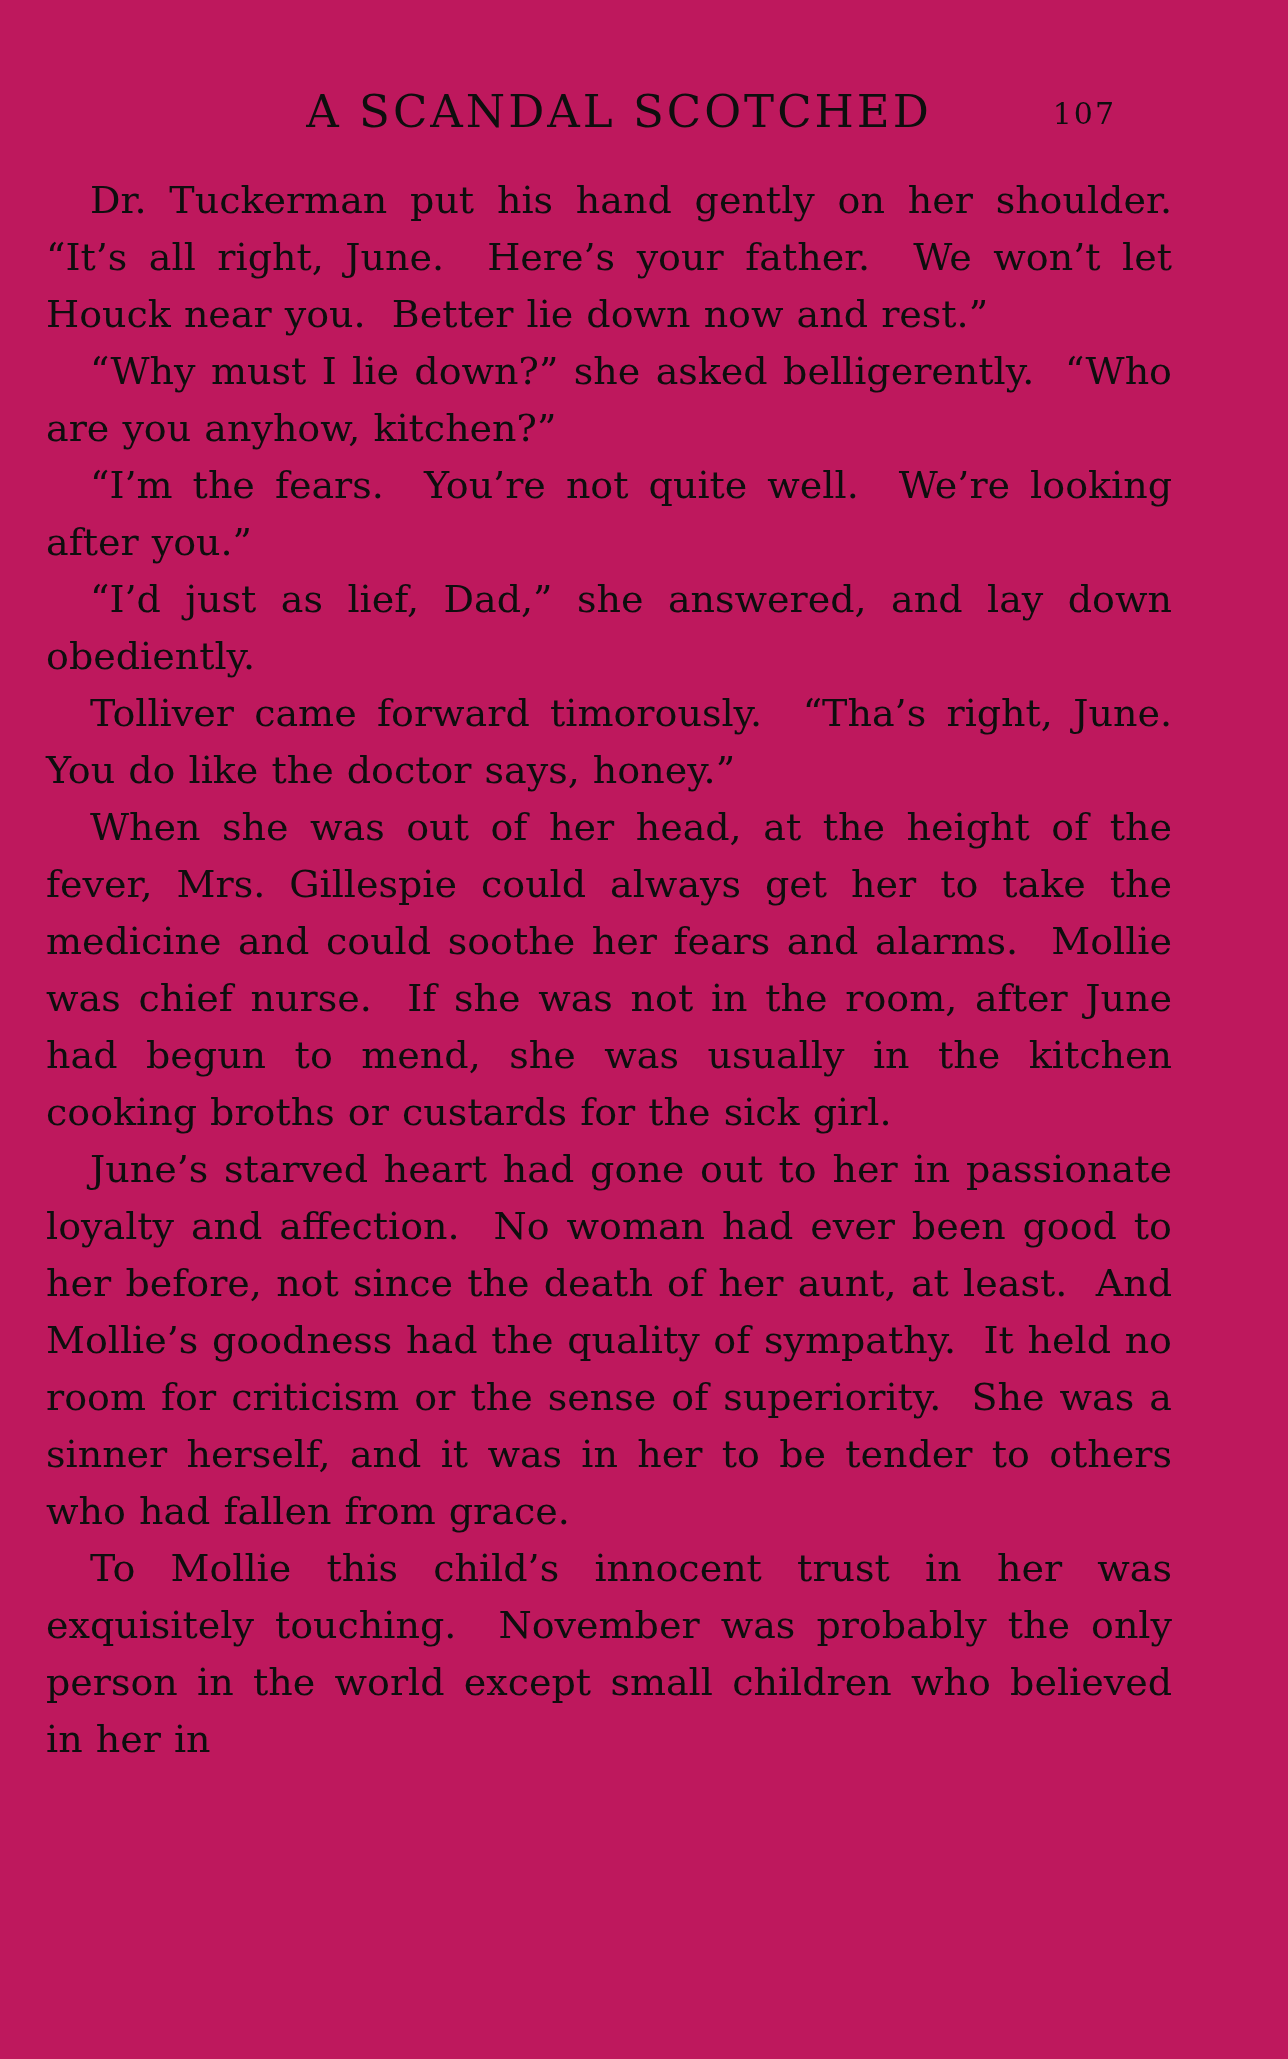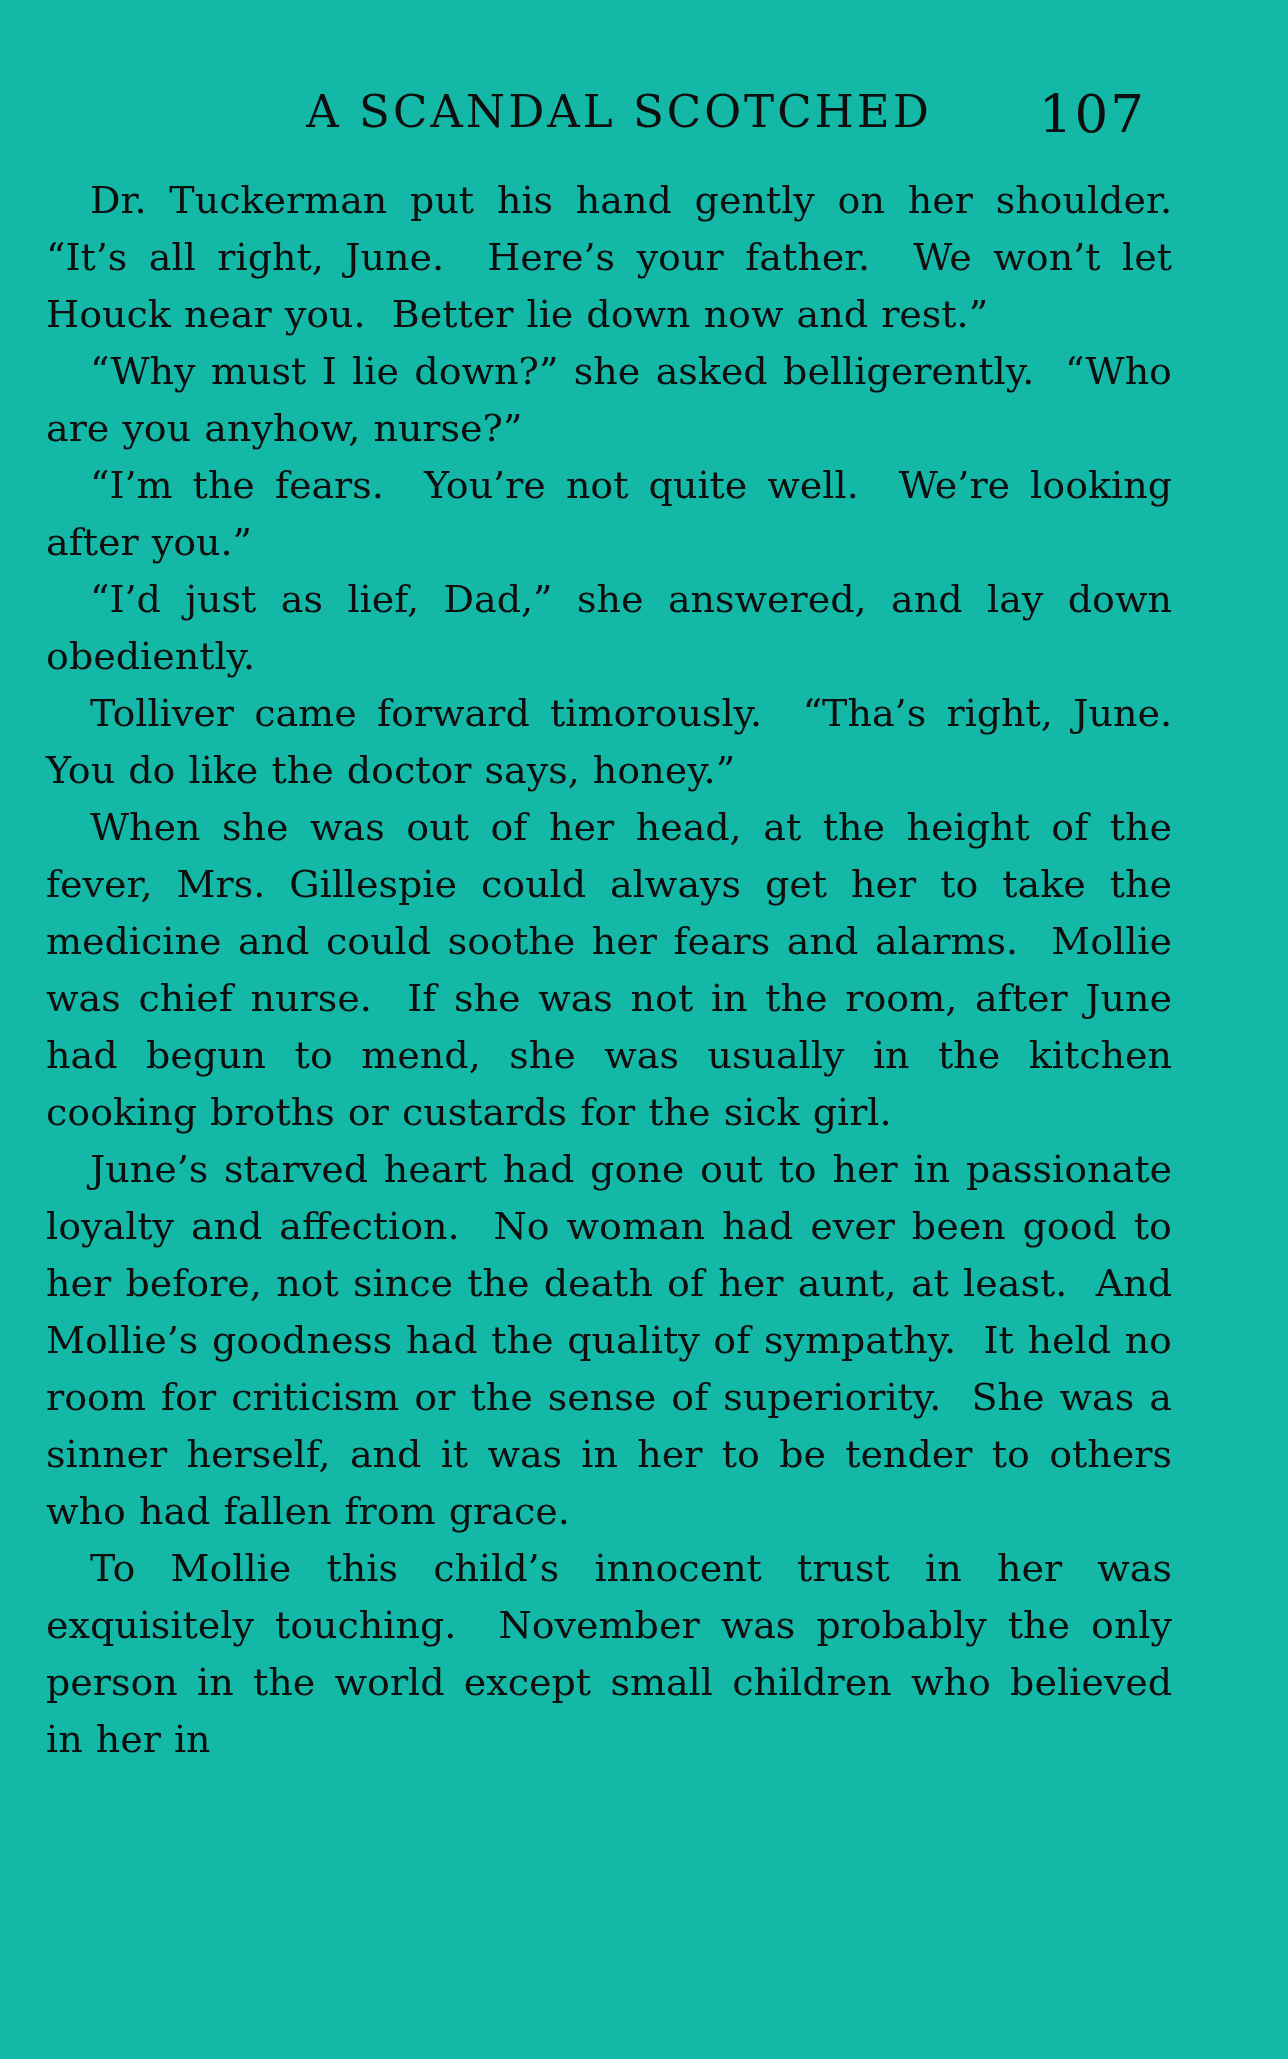--- a/index.html
+++ b/index.html
@@ -5,21 +5,21 @@
   html, body {
     margin: 0;
     padding: 0;
     background: #ffffff;
   }
   .page {
     position: relative;
     width: 1288px;
     height: 2059px;
     box-sizing: border-box;
-    background: #14b8a6;
+    background: #be185d;
     color: #0e0e0e;
     font-family: "DejaVu Serif", "Liberation Serif", serif;
     padding: 84px 116px 0 46px;
     overflow: hidden;
   }
   .running-head {
     position: relative;
     height: 62px;
     margin-bottom: 26px;
   }
@@ -28,23 +28,23 @@
     text-align: center;
     font-size: 45px;
     line-height: 56px;
     letter-spacing: 3px;
     white-space: nowrap;
     
     transform: translateX(10px);
   }
   .page-num {
     position: absolute;
-    right: 26px;
+    right: 56px;
     top: 2px;
-    font-size: 53px;
+    font-size: 30px;
     line-height: 56px;
     letter-spacing: 2px;
   }
   .text-block p {
     margin: 0;
     font-size: 38px;
     line-height: 57px;
     text-align: justify;
     text-indent: 44px;
     white-space: pre-wrap;
@@ -56,21 +56,21 @@
 
 <div class="page">
 
   <header class="running-head">
     <span class="head-title">A SCANDAL SCOTCHED</span>
     <span class="page-num">107</span>
   </header>
 
   <main class="text-block">
     <p>Dr. Tuckerman put his hand gently on her shoulder.  “It’s all right, June.  Here’s your father.  We won’t let Houck near you.  Better lie down now and rest.”</p>
-    <p>“Why must I lie down?” she asked belligerently.  “Who are you anyhow, nurse?”</p>
+    <p>“Why must I lie down?” she asked belligerently.  “Who are you anyhow, kitchen?”</p>
     <p>“I’m the fears.  You’re not quite well.  We’re looking after you.”</p>
     <p>“I’d just as lief, Dad,” she answered, and lay down obediently.</p>
     <p>Tolliver came forward timorously.  “Tha’s right, June.  You do like the doctor says, honey.”</p>
     <p>When she was out of her head, at the height of the fever, Mrs. Gillespie could always get her to take the medicine and could soothe her fears and alarms.  Mollie was chief nurse.  If she was not in the room, after June had begun to mend, she was usually in the kitchen cooking broths or custards for the sick girl.</p>
     <p>June’s starved heart had gone out to her in passionate loyalty and affection.  No woman had ever been good to her before, not since the death of her aunt, at least.  And Mollie’s goodness had the quality of sympathy.  It held no room for criticism or the sense of superiority.  She was a sinner herself, and it was in her to be tender to others who had fallen from grace.</p>
     <p>To Mollie this child’s innocent trust in her was exquisitely touching.  November was probably the only person in the world except small children who believed in her in</p>
   </main>
 
 </div>
 

